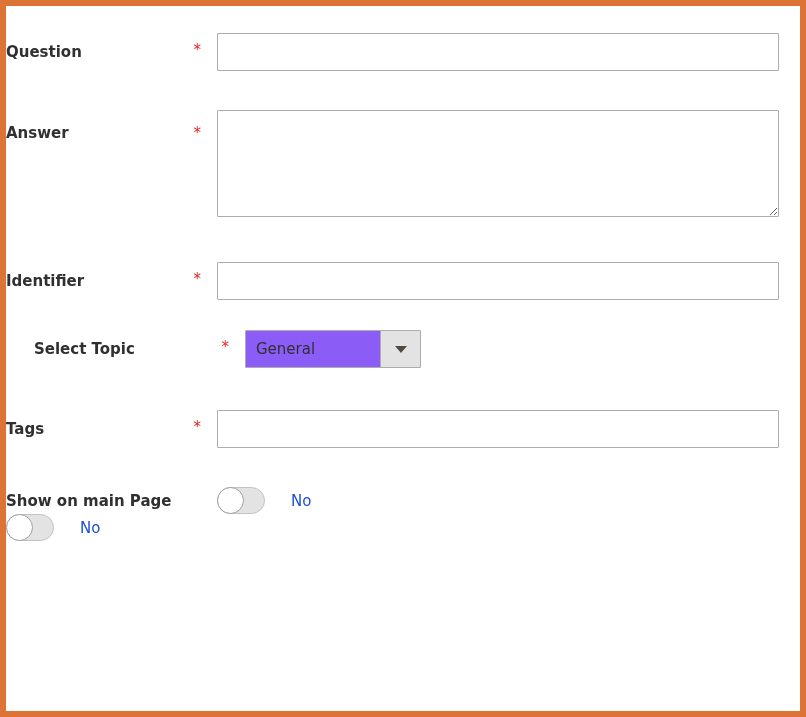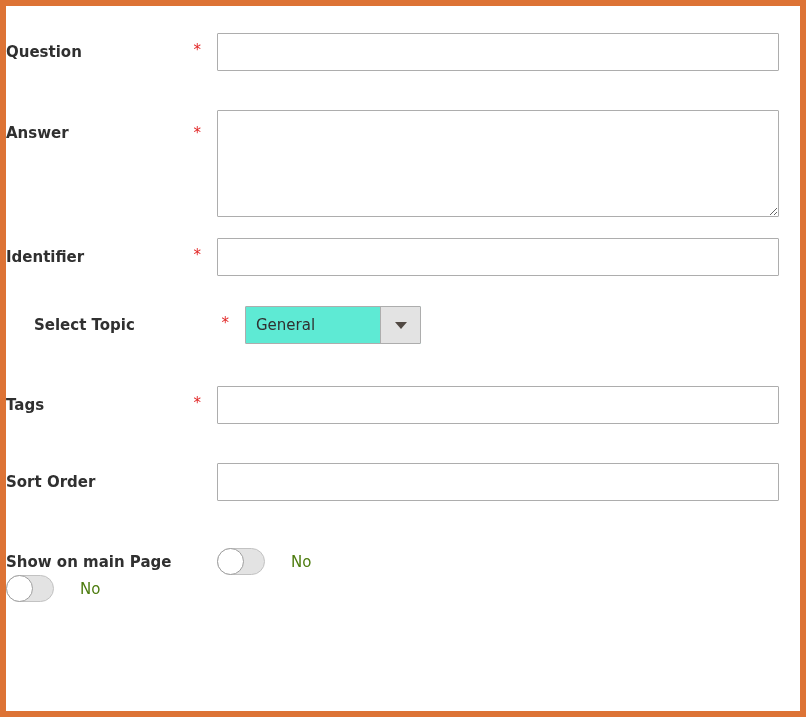--- a/index.html
+++ b/index.html
@@ -10,21 +10,21 @@
     overflow: hidden;
   }
   .frame {
     width: 806px; height: 717px;
     border: 6px solid var(--frame-border, #dd7335);
     background: #fff;
     padding-top: 27px;
   }
   .row { display: flex; align-items: center; }
   .r1 { margin-bottom: 39px; }
-  .r2 { margin-bottom: 21px; }
+  .r2 { margin-bottom: 45px; }
   .r3 { margin-bottom: 30px; }
   .r4 { margin-bottom: 42px; padding-left: 28px; }
   .r5 { margin-bottom: 39px; border-radius: 17px; }
   .r6 { margin-bottom: 47px; }
   .r7 { }
   .label-col {
     flex: 0 0 211px; width: 211px;
     padding-right: 37px;
     text-align: left;
     position: relative;
@@ -51,21 +51,21 @@
   .textarea {
     width: 562px; height: 107px;
     border: 1px solid var(--input-border, #adadad); border-radius: 1px;
     font-size: 15px; font-family: inherit;
     padding: 6px 10px; color: #303030; background: #fff; outline: none;
     resize: both; display: block;
   }
   .select {
     width: 176px; height: 38px;
     border: 1px solid var(--input-border, #adadad); border-radius: 1px;
-    display: flex; background: #5eead4; cursor: pointer;
+    display: flex; background: #8b5cf6; cursor: pointer;
   }
   .select-value {
     flex: 1; display: flex; align-items: center;
     padding-left: 10px; font-size: 15px; color: #303030;
     white-space: nowrap; overflow: hidden;
   }
   .select-btn {
     width: 40px; flex: 0 0 40px;
     border-left: 1px solid var(--input-border, #adadad);
     background: var(--dropdown-button-bg, #e3e3e3);
@@ -82,21 +82,21 @@
     border-radius: 14px;
     background: var(--toggle-track-bg, #e3e3e3);
     border: 1px solid #c2c2c2;
     position: relative; cursor: pointer;
   }
   .knob {
     position: absolute; left: -1px; top: -1px;
     width: 27px; height: 27px; border-radius: 50%;
     background: #fff; border: 1px solid #9e9e9e;
   }
-  .toggle-label { margin-left: 26px; font-size: 15px; color: #4d7c0f; }
+  .toggle-label { margin-left: 26px; font-size: 15px; color: #1d4ed8; }
 </style>
 </head>
 <body>
 
 <div class="frame">
 
   <div class="row r1">
     <div class="label-col">
       <span>Question</span>
       <span class="asterisk">*</span>
@@ -134,26 +134,20 @@
   </div>
 
   <div class="row r5">
     <div class="label-col">
       <span>Tags</span>
       <span class="asterisk">*</span>
     </div>
     <input class="text-input" type="text" value="" style="">
   </div>
 
-  <div class="row r6">
-    <div class="label-col">
-      <span>Sort Order</span>
-    </div>
-    <input class="text-input" type="text" value="" style="">
-  </div>
 
   <div class="row r7">
     <div class="label-col">
       <span>Show on main Page</span>
     </div>
     <div class="toggle">
       <span class="knob"></span>
     </div>
     <span class="toggle-label">No</span>
   </div>

